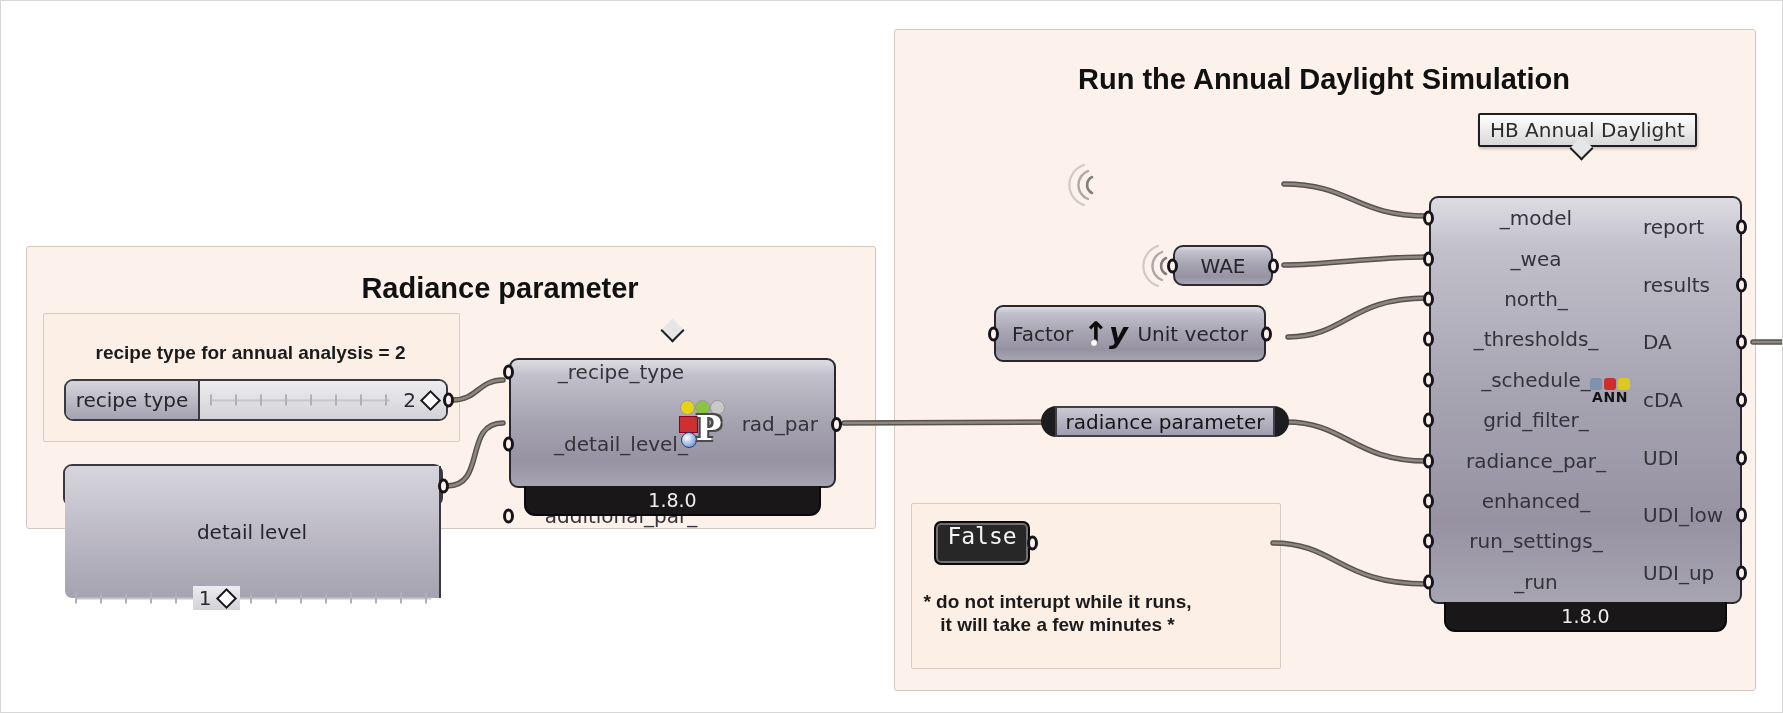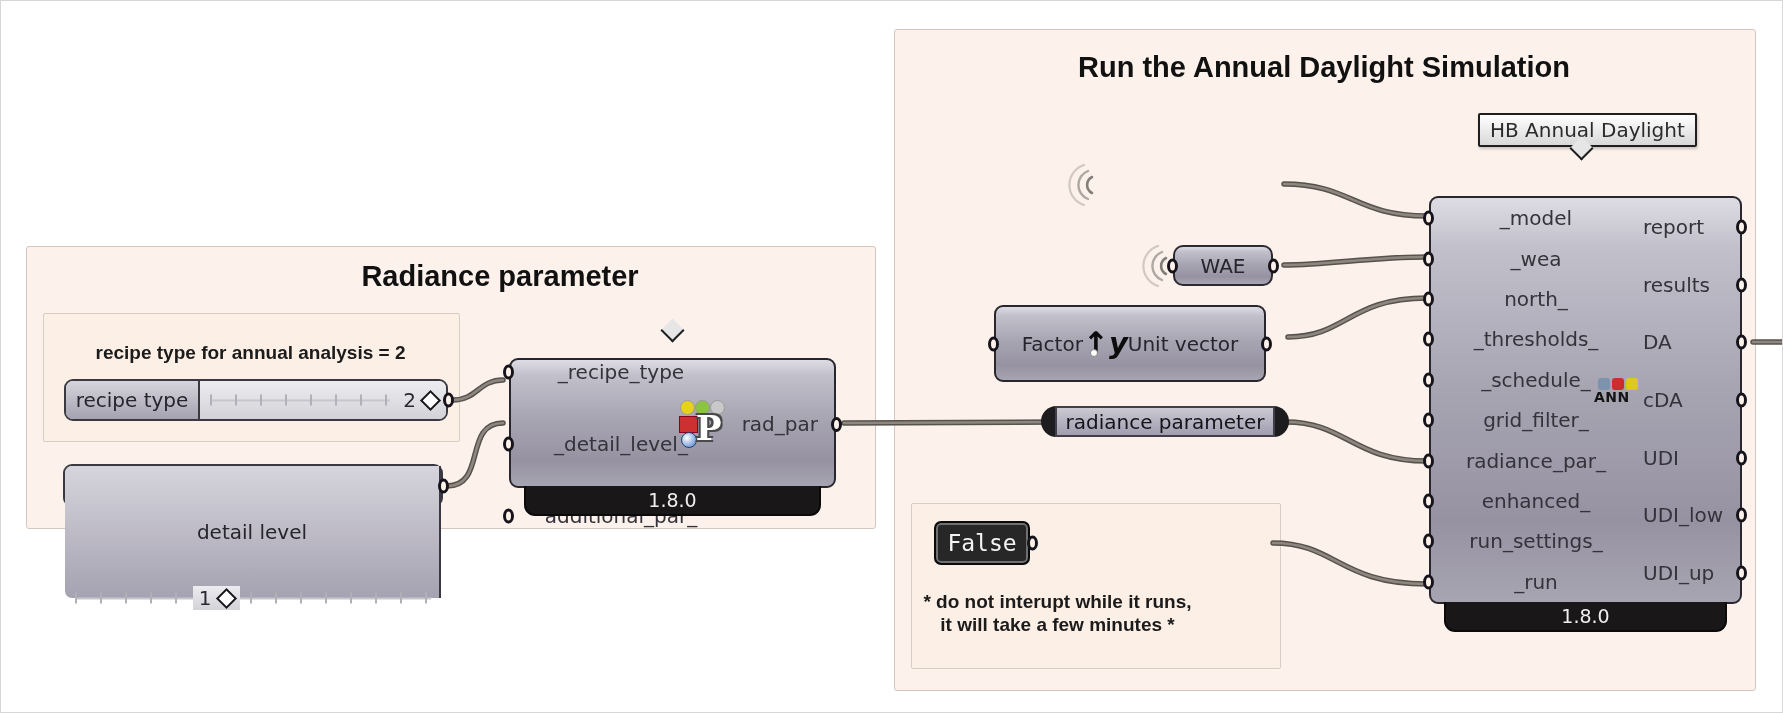--- a/index.html
+++ b/index.html
@@ -3,21 +3,21 @@
 <meta charset="utf-8">
 <style>
   html,body{margin:0;padding:0;background:#fff;}
   .canvas{position:relative;width:1783px;height:713px;background:var(--canvas,#ffffff);
     border:1px solid #d7d7d7;box-sizing:border-box;overflow:hidden;
     font-family:"DejaVu Sans",sans-serif;}
   
   .group{position:absolute;background:var(--group-fill,#fcf2eb);border:1px solid #d3c8c0;border-radius:3px;}
   .subgroup{position:absolute;background:rgba(250,236,227,.65);border:1px solid #d8cdc5;border-radius:2px;}
   .group-title{position:absolute;font-family:"Liberation Sans",sans-serif;font-weight:700;
-    font-size:29px;color:#111;text-align:center;white-space:nowrap;}
+    font-size:29px;color:#111;text-align:center;white-space:nowrap;margin-top:12px;}
   .note{position:absolute;font-family:"Liberation Sans",sans-serif;font-weight:700;
     font-size:19px;color:#1b1b1b;text-align:center;line-height:23px;white-space:nowrap;}
   
   svg.wires{position:absolute;left:0;top:0;z-index:1;}
   .wire-under{fill:none;stroke:#57524c;stroke-width:5.5;stroke-linecap:round;}
   .wire-over{fill:none;stroke:#8d877f;stroke-width:2.6;stroke-linecap:round;}
   
   .gh-grad{background:linear-gradient(180deg,#dedce3 0%,#c2c0cb 12%,#a7a4b2 48%,#9692a2 80%,#a8a5b2 100%);}
   .node{position:absolute;z-index:2;box-sizing:border-box;}
   .capsule{border:2px solid #2d2b32;border-radius:10px;display:flex;align-items:center;
@@ -51,21 +51,21 @@
       linear-gradient(#c8c6cc,#c8c6cc) 0 50%/100% 2px no-repeat;}
   .s-value{position:absolute;top:50%;transform:translateY(-50%);display:flex;align-items:center;
     gap:7px;font-size:20px;color:#2a2830;}
   .diamond{width:11px;height:11px;background:#fff;border:2.5px solid #17161a;transform:rotate(45deg);}
   
   .toggle{position:absolute;display:flex;align-items:stretch;z-index:2;}
   .toggle .t-blue{width:230px;border:2px solid #1f3db0;border-radius:10px;
     background:linear-gradient(180deg,#acc0f8 0%,#7e9bf1 30%,var(--toggle-blue,#4a6de2) 62%,#3f62da 100%);
     display:flex;align-items:center;justify-content:center;font-size:20px;color:#0e1e63;box-sizing:border-box;}
   .toggle .t-val{position:relative;width:96px;margin-left:3px;background:#272727;border:2px solid #090909;
-    border-radius:7px;box-shadow:inset 0 0 0 2px #707070;display:flex;align-items:center;justify-content:center;
+    border-radius:7px;box-shadow:inset 0 0 0 2px #707070;display:flex;align-items:flex-start;justify-content:center;
     font-family:"DejaVu Sans Mono",monospace;font-size:23px;color:#f4f4f4;box-sizing:border-box;}
   
   .pill{position:absolute;z-index:2;background:#1d1c1f;border-radius:16px;padding:0 14px;
     display:flex;align-items:stretch;box-sizing:border-box;}
   .pill .p-inner{flex:1;display:flex;align-items:center;justify-content:center;
     border:2px solid #413f47;background:linear-gradient(180deg,#cbc9d2,#a09db0);
     font-size:20px;color:#161419;white-space:nowrap;}
   
   .arcs{position:absolute;z-index:2;}
   .uy{position:relative;display:inline-flex;align-items:center;font-weight:700;}
@@ -75,21 +75,21 @@
   .uy .yy{font-size:29px;font-style:italic;color:#0c0c0c;line-height:1;}
   .icon-p{position:absolute;width:48px;height:50px;z-index:3;}
   .icon-p i{position:absolute;border-radius:50%;}
   .icon-p .c1{left:1px;top:2px;width:13px;height:13px;background:#e6d319;border:1px solid #999;}
   .icon-p .c2{left:16px;top:2px;width:13px;height:13px;background:#8bc53f;border:1px solid #999;}
   .icon-p .c3{left:31px;top:2px;width:13px;height:13px;background:#c9c9c9;border:1px solid #999;}
   .icon-p .sq{position:absolute;left:0;top:18px;width:17px;height:15px;background:#cc3030;border:1px solid #802;}
   .icon-p .bl{left:2px;top:34px;width:14px;height:14px;background:radial-gradient(circle at 35% 35%,#fff,#4a7bd0);border:1px solid #246;}
   .icon-p .pp{position:absolute;left:17px;top:10px;font-family:"DejaVu Serif",serif;font-weight:700;
     font-size:34px;color:#fff;text-shadow:-2px -2px 0 #4a4a4a,2px -2px 0 #4a4a4a,-2px 2px 0 #4a4a4a,2px 2px 0 #4a4a4a;}
-  .icon-ann{position:absolute;width:48px;height:42px;z-index:3;text-align:left;margin-left:8px;}
+  .icon-ann{position:absolute;width:48px;height:42px;z-index:3;text-align:center;}
   .icon-ann .row{display:flex;gap:2px;justify-content:center;}
   .icon-ann .row b{width:12px;height:12px;border-radius:3px;}
   .icon-ann .k1{background:#7d92ad;}
   .icon-ann .k2{background:#cc2d2d;}
   .icon-ann .k3{background:#ddc81e;}
   .icon-ann .txt{font-weight:700;font-size:14px;letter-spacing:.5px;color:#141414;line-height:15px;}
 </style>
 </head>
 <body>
 
@@ -218,21 +218,21 @@
       <path d="M25,9 A15,15 0 0 0 25,37" stroke-width="2.4" opacity=".55"></path>
       <path d="M21,3 A21,21 0 0 0 21,43" stroke-width="2.2" opacity=".3"></path>
     </g>
   </svg>
   <div class="node capsule gh-grad" style="left:1172px;top:244px;width:100px;height:41px;">
     <span>WAE</span>
     <span class="nub mid" style="left:-8px;"></span>
     <span class="nub mid" style="right:-8px;"></span>
   </div>
 
-  <div class="node capsule gh-grad component" style="left:993px;top:304px;width:272px;height:77px;padding:4px 16px;">
+  <div class="node capsule gh-grad component" style="left:993px;top:304px;width:272px;height:57px;justify-content:space-between;padding:4px 16px;">
     <span>Factor</span>
     <span class="uy">
       <span class="arr">↑</span>
         <span class="dot"></span>
       <span class="yy">y</span>
     </span>
     <span>Unit vector</span>
     <span class="nub mid" style="left:-8px;"></span>
     <span class="nub mid" style="right:-8px;"></span>
   </div>

